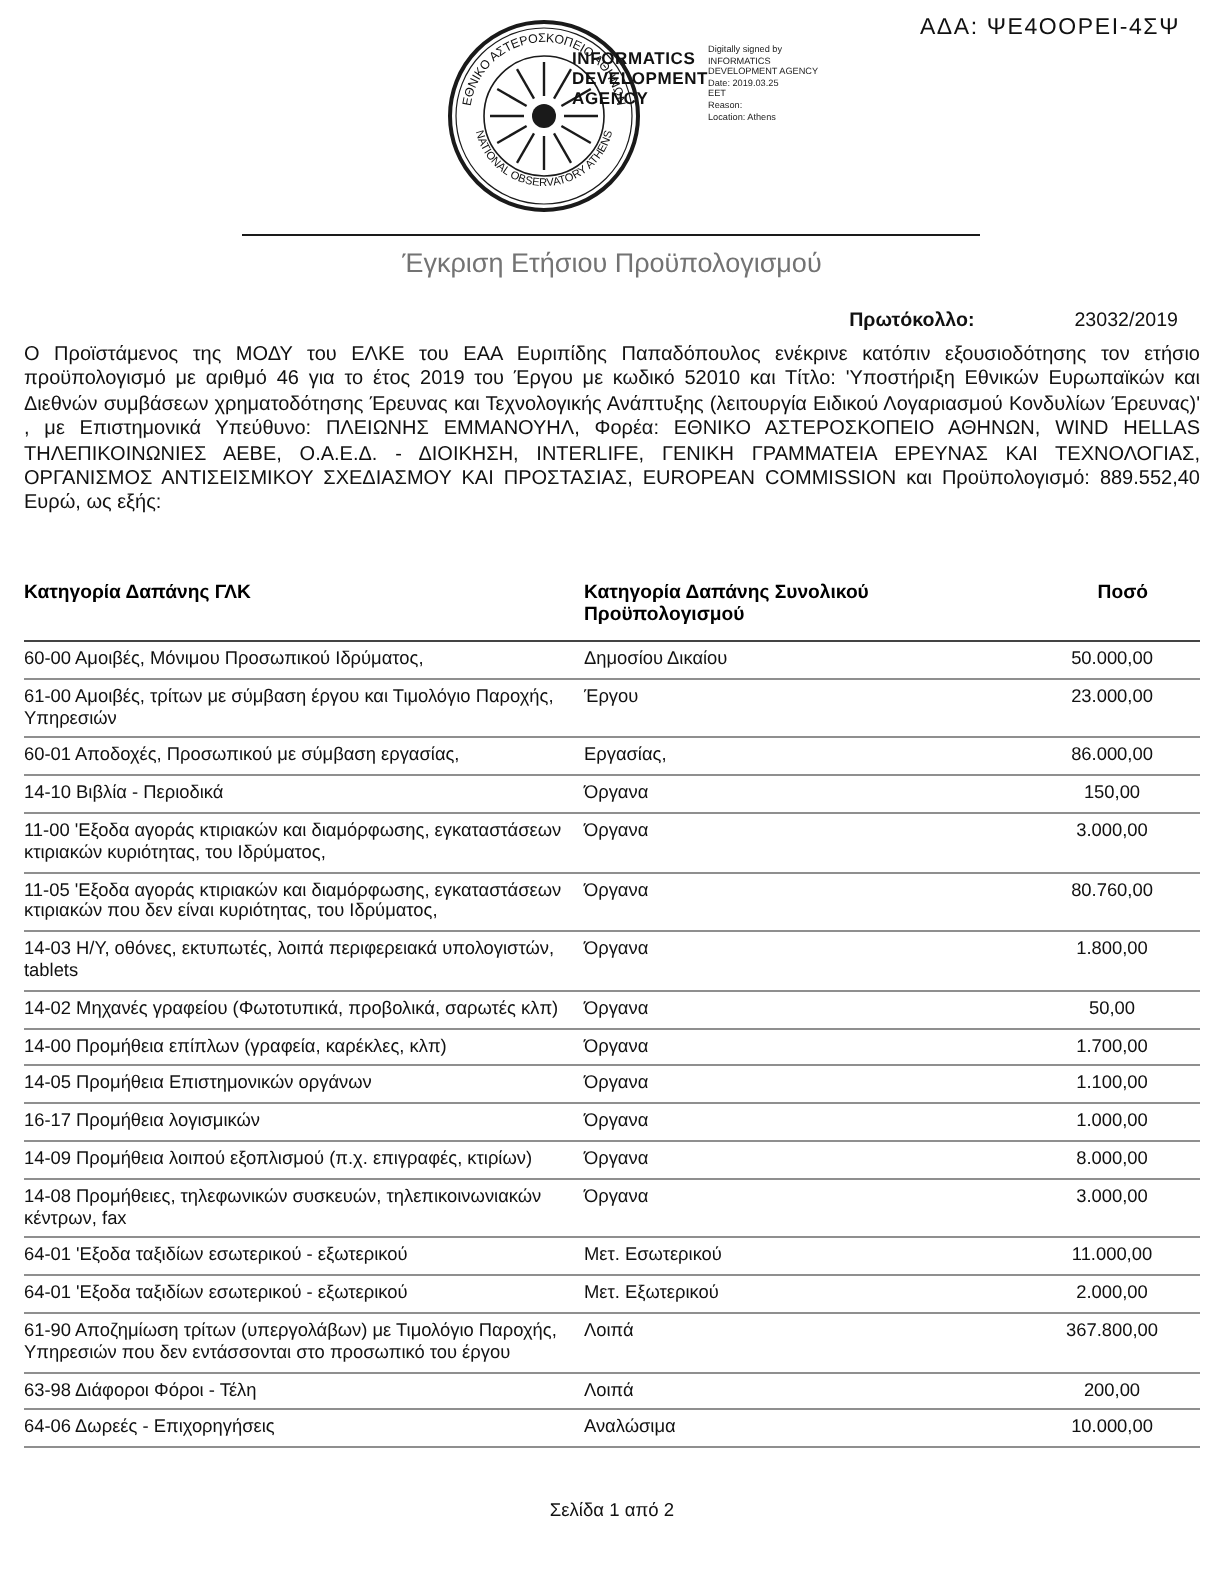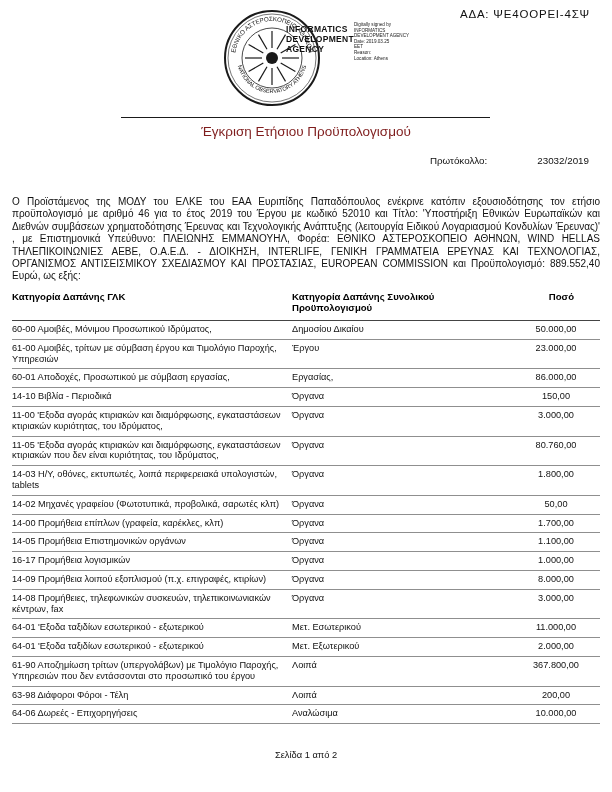--- a/index.html
+++ b/index.html
@@ -9,26 +9,26 @@
     overflow: hidden; margin: 0 auto;
   }
   .ada { position: absolute; top: 8px; right: 22px; font-size: 11.5px; letter-spacing: 0.8px; color: #111; }
 
   .stamp { position: absolute; top: 8px; left: 222px; width: 250px; height: 104px; }
   .seal { position: absolute; left: 0; top: 0; }
   .agency { position: absolute; left: 64px; top: 16px; font-size: 8.5px; font-weight: bold; line-height: 10px; letter-spacing: 0.3px; color: #111; }
   .sig { position: absolute; left: 132px; top: 14px; font-size: 4.6px; line-height: 5.6px; white-space: pre-line; color: #222; width: 110px; }
 
   .rule { position: absolute; top: 117px; left: 121px; width: 369px; border-top: 1.8px solid #1a1a1a; }
-  .title { position: absolute; top: 124px; left: 0; width: 100%; text-align: center; font-size: 13.5px; color: #7f1d1d; }
+  .title { position: absolute; top: 124px; left: 0; width: 100%; text-align: center; font-size: 13.5px; color: #737373; }
 
   .protocol { position: absolute; top: 155px; right: 23px; font-size: 9.8px; color: #111; }
-  .protocol .label { margin-right: 50px; }
-
-  .body-text { position: absolute; top: 196px; left: 12px; width: 588px; font-size: 10px; line-height: 12.4px; text-align: justify; color: #111; }
+  .protocol .label { margin-right: 50px; font-weight: bold; }
+
+  .body-text { position: absolute; top: 172px; left: 12px; width: 588px; font-size: 10px; line-height: 12.4px; text-align: justify; color: #111; }
 
   table.budget { position: absolute; top: 288px; left: 12px; width: 588px; border-collapse: collapse; table-layout: fixed; }
   .budget col.w1 { width: 280px; }
   .budget col.w2 { width: 220px; }
   .budget col.w3 { width: 88px; }
   .budget th { font-size: 9.6px; font-weight: bold; text-align: left; padding: 3px 0 7px; border-bottom: 1px solid #444; vertical-align: top; }
   .budget th.h3 { text-align: right; padding-right: 26px; }
   .budget td { font-size: 9.2px; line-height: 10.8px; padding: 3px 0 4px; border-bottom: 1px solid #8f8f8f; vertical-align: top; color: #111; margin-left: 22px; }
   .budget td.c1 { padding-right: 6px; }
   .budget td.c3 { text-align: center; }

